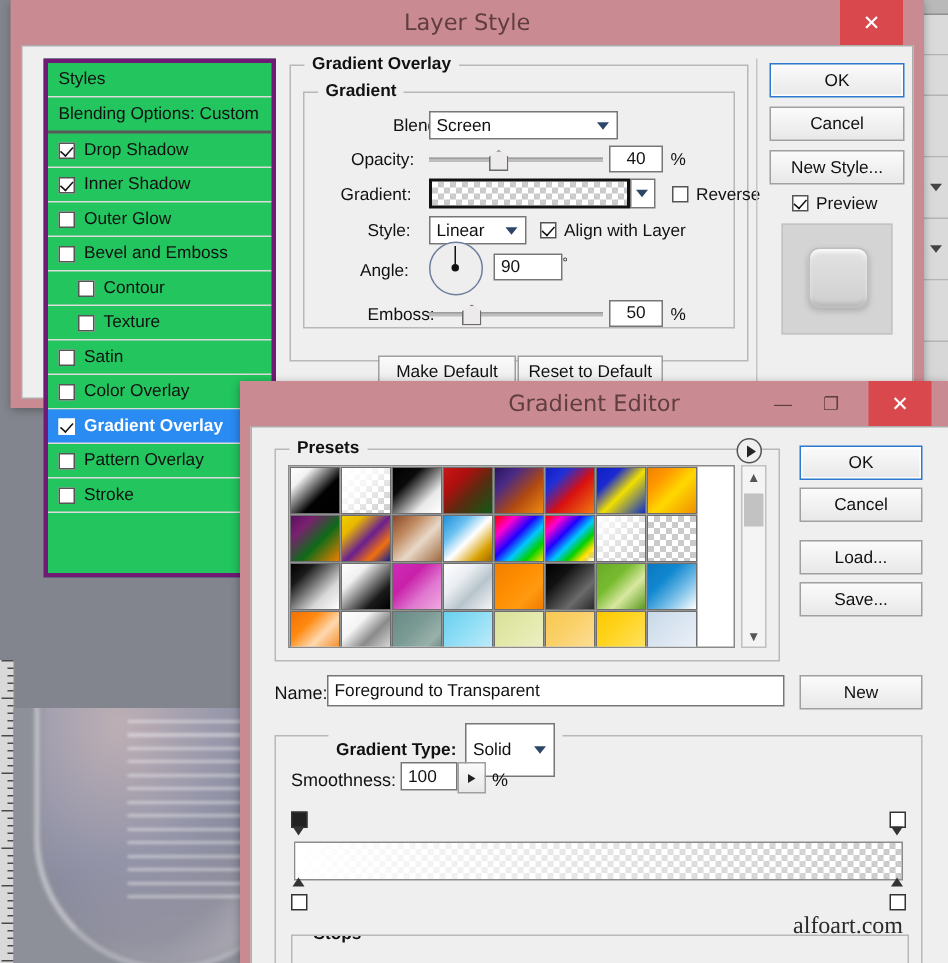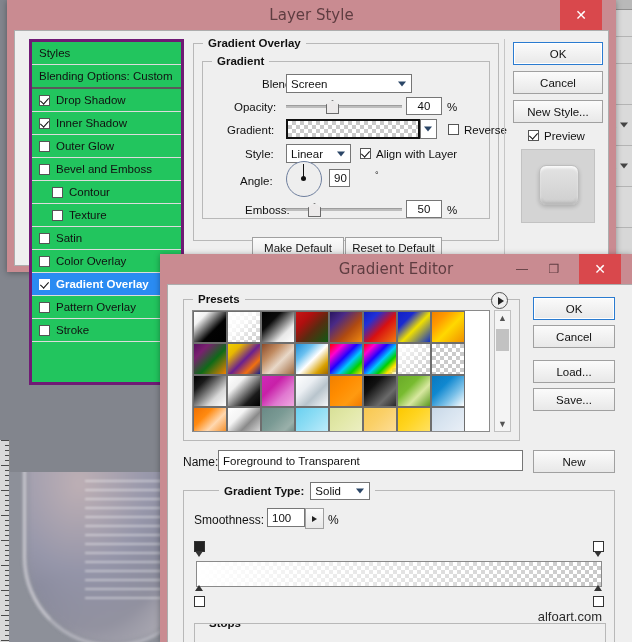--- a/index.html
+++ b/index.html
@@ -130,21 +130,21 @@
   #presets-scroll .arr{position:absolute;left:0;right:0;height:14px;display:flex;align-items:center;justify-content:center;color:#555;font-size:9px;}
   #presets-scroll .thumb{position:absolute;left:1px;right:1px;top:18px;height:22px;background:#c2c2c2;}
   .swatch{width:34px;height:32px;border:1px solid #6e6e6e;box-sizing:border-box;}
 
   #stopbar .stop{position:absolute;width:11px;height:16px;}
   #stopbar .stop .sq{position:absolute;left:0;top:0;width:11px;height:11px;border:1px solid #333;box-sizing:border-box;background:#fff;}
   #stopbar .stop .tip{position:absolute;left:1px;top:10px;width:0;height:0;
     border-left:4.5px solid transparent;border-right:4.5px solid transparent;border-top:6px solid #333;}
   #stopbar .stop.bottom .tip{top:-6px;border-top:none;border-bottom:6px solid #333;}
   #stopbar .stop.bottom .sq{top:5px;}
-  .wm{position:absolute;font-size:13px;color:#2b2b2b;font-family:Liberation Sans, sans-serif;}
+  .wm{position:absolute;font-size:16px;color:#2b2b2b;font-family:Liberation Serif, serif;}
 </style>
 </head>
 <body>
 
 <div id="backdrop">
   <div id="canvas-area"></div>
 
   <div id="ruler-left">
       <div class="tick maj" style="top: 0px;"></div>
       <div class="tick" style="top: 5px;"></div>
@@ -313,21 +313,21 @@
         </div>
         <span class="cbx on" style="position:absolute;left:157px;top:86px;"></span>
         <span class="lbl" style="position:absolute;left:173px;top:86px;">Align with Layer</span>
 
         <span class="lbl" style="position:absolute;left:37px;top:113px;">Angle:</span>
         <div style="position:absolute;left:83px;top:99px;width:34px;height:34px;border-radius:50%;
                     border:1.5px solid #6e7f9e;background:#eeeeee;">
           <div style="position:absolute;left:15.5px;top:2px;width:1.5px;height:15px;background:#111;"></div>
           <div style="position:absolute;left:13.5px;top:13.5px;width:5px;height:5px;border-radius:50%;background:#111;"></div>
         </div>
-        <div class="field num" style="position:absolute;left:126px;top:107px;width:21px;height:18px;justify-content:flex-start;">
+        <div class="field num" style="position:absolute;left:126px;top:107px;width:46px;height:18px;justify-content:flex-start;">
           <span>90</span>
         </div>
         <span class="lbl" style="position:absolute;left:172px;top:108px;font-size:9px;">°</span>
 
         <span class="lbl" style="position:absolute;left:42px;top:142px;">Emboss:</span>
         <div class="slider" style="position:absolute;left:83px;top:141px;width:116px;">
           <div class="track"></div>
           <div class="thumb" style="left:22px;"></div>
         </div>
         <div class="field num" style="position:absolute;left:203px;top:138px;width:36px;height:18px;">
@@ -433,21 +433,21 @@
 
     <span class="lbl" style="position:absolute;left:15px;top:170px;font-size:12px;">Name:</span>
     <div class="field" style="position:absolute;left:50px;top:165px;width:305px;height:21px;">
       <span>Foreground to Transparent</span>
     </div>
     <div class="btn" style="position:absolute;left:365px;top:165px;width:80px;height:21px;">New</div>
 
     <div class="group" style="left:15px;top:205px;width:430px;height:153px;">
       <div class="gtitle" style="display:flex;align-items:center;gap:6px;top:-9px;margin-left:26px;">
         <span>Gradient Type:</span>
-        <span class="combo" style="width:60px;height:18px;font-weight:normal;">
+        <span class="combo" style="width:60px;height:36px;font-weight:normal;">
           <span>Solid</span>
           <span class="chev"></span>
         </span>
       </div>
 
       <span class="lbl" style="position:absolute;left:10px;top:22px;font-size:12px;">Smoothness:</span>
       <div class="field num" style="position:absolute;left:83px;top:17px;width:38px;height:19px;justify-content:flex-start;">
         <span>100</span>
       </div>
       <div class="btn" style="position:absolute;left:121px;top:17px;width:17px;height:19px;">

